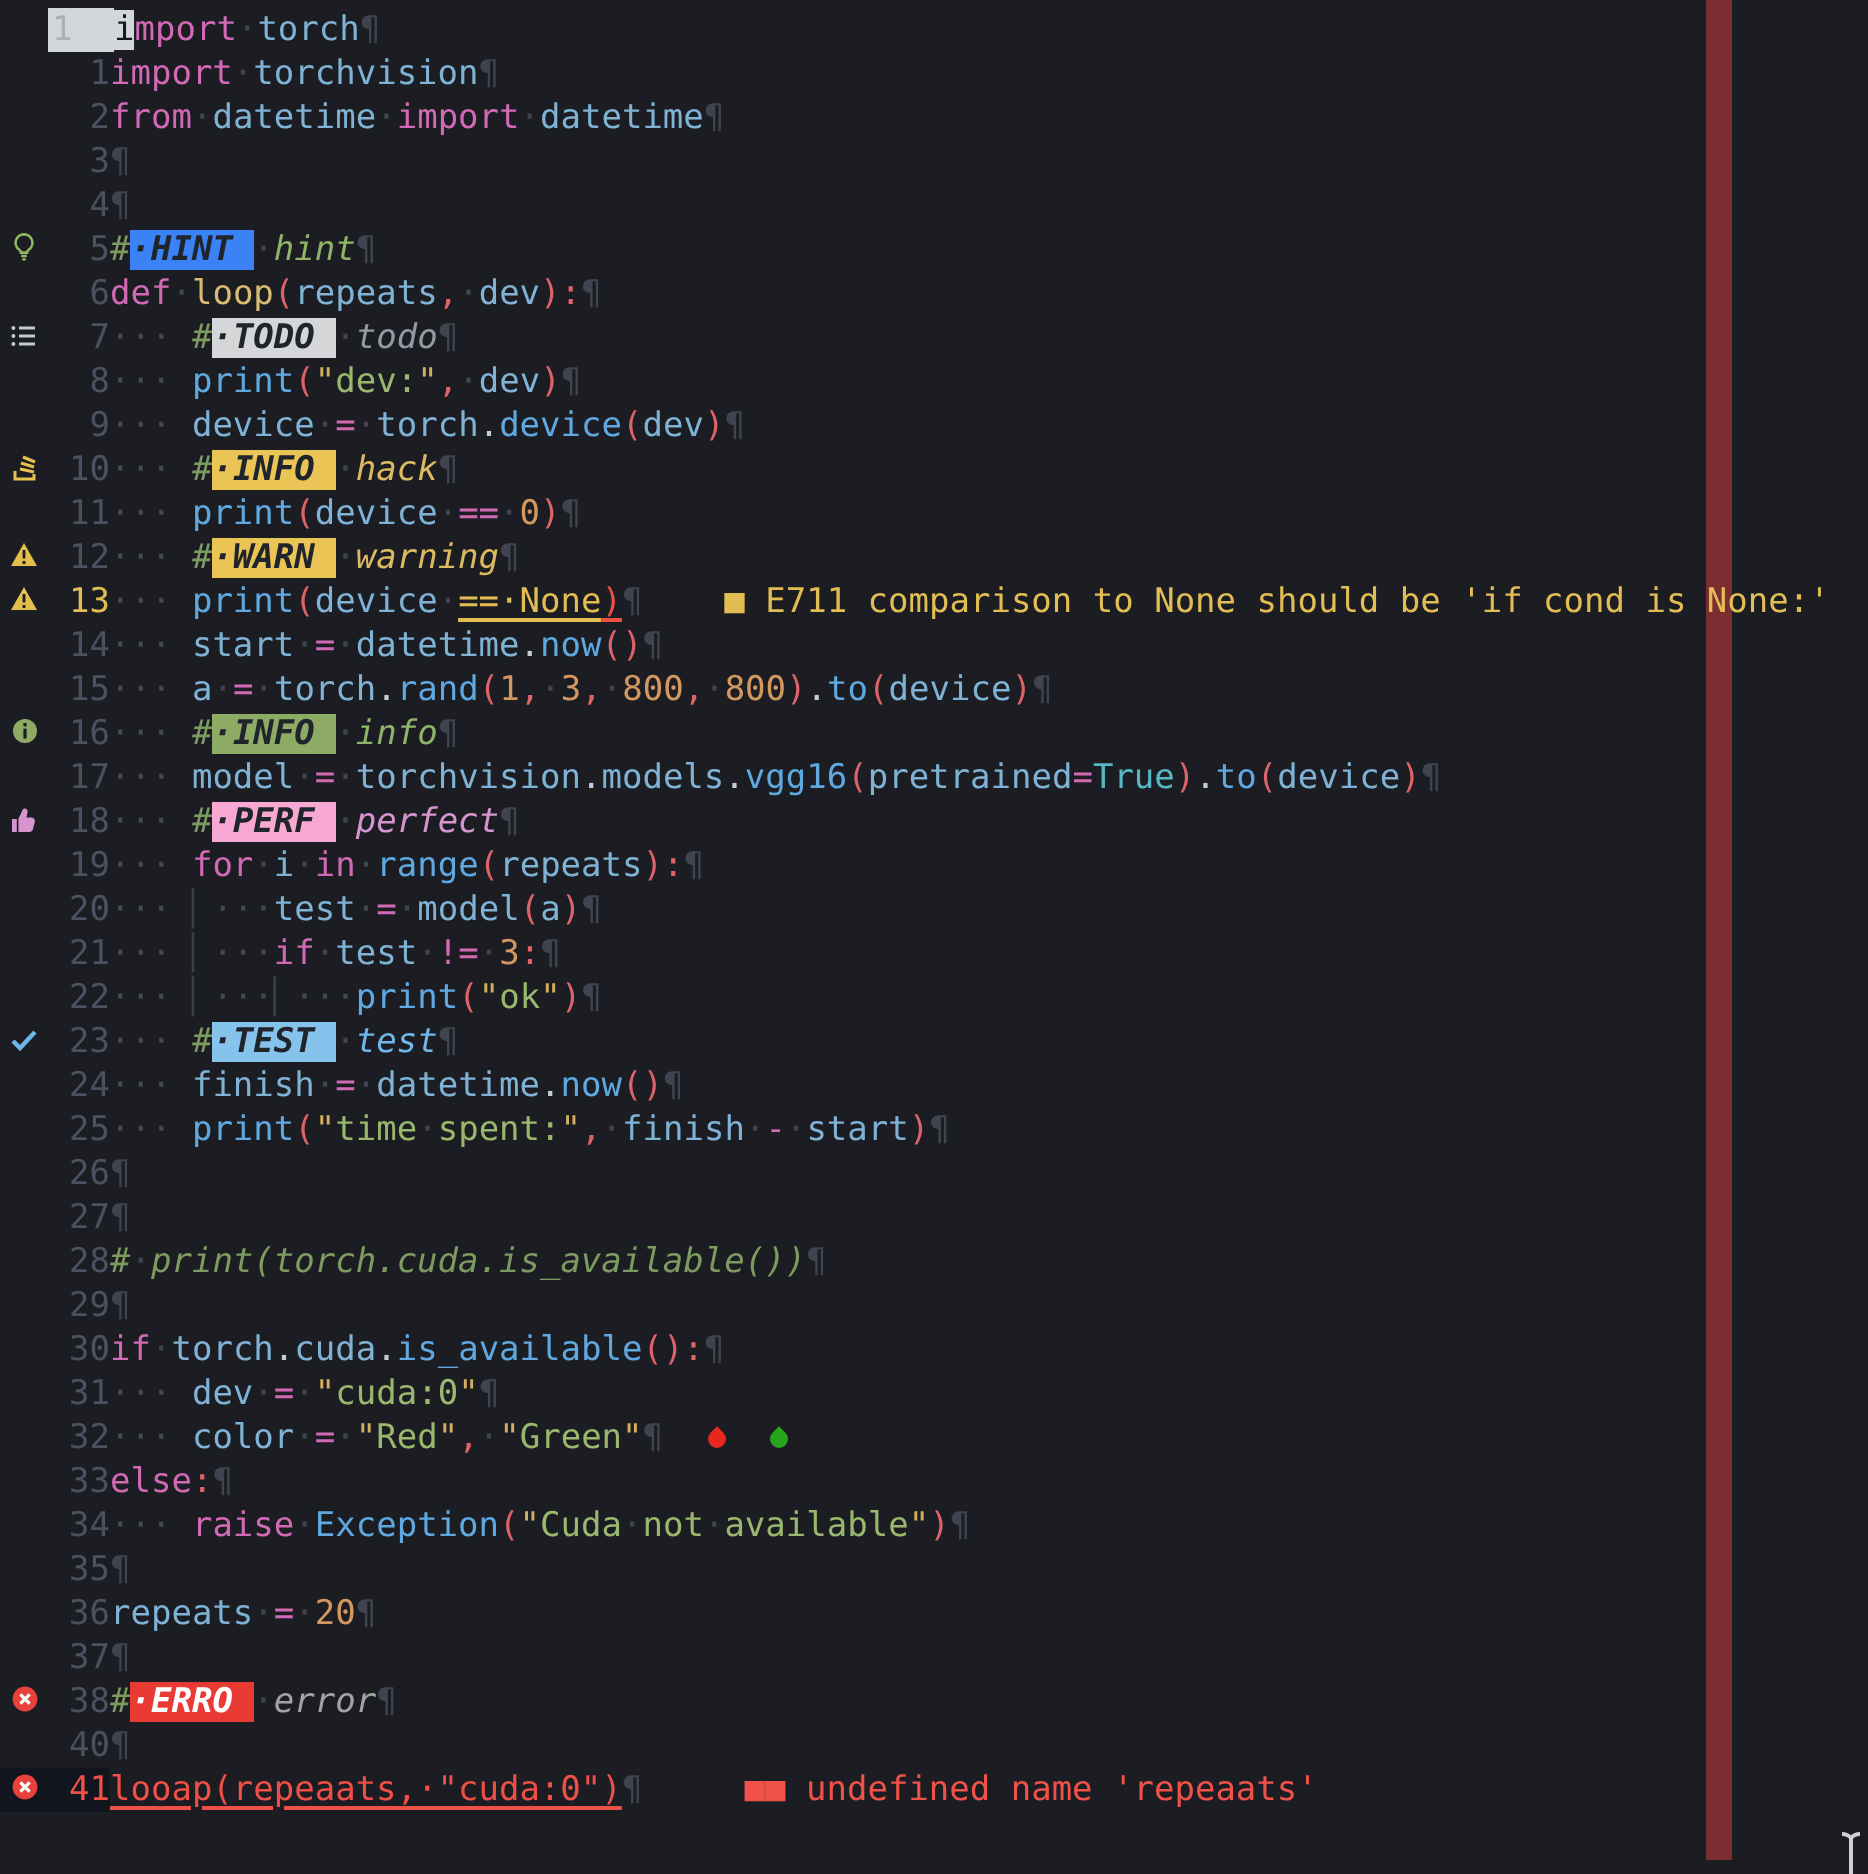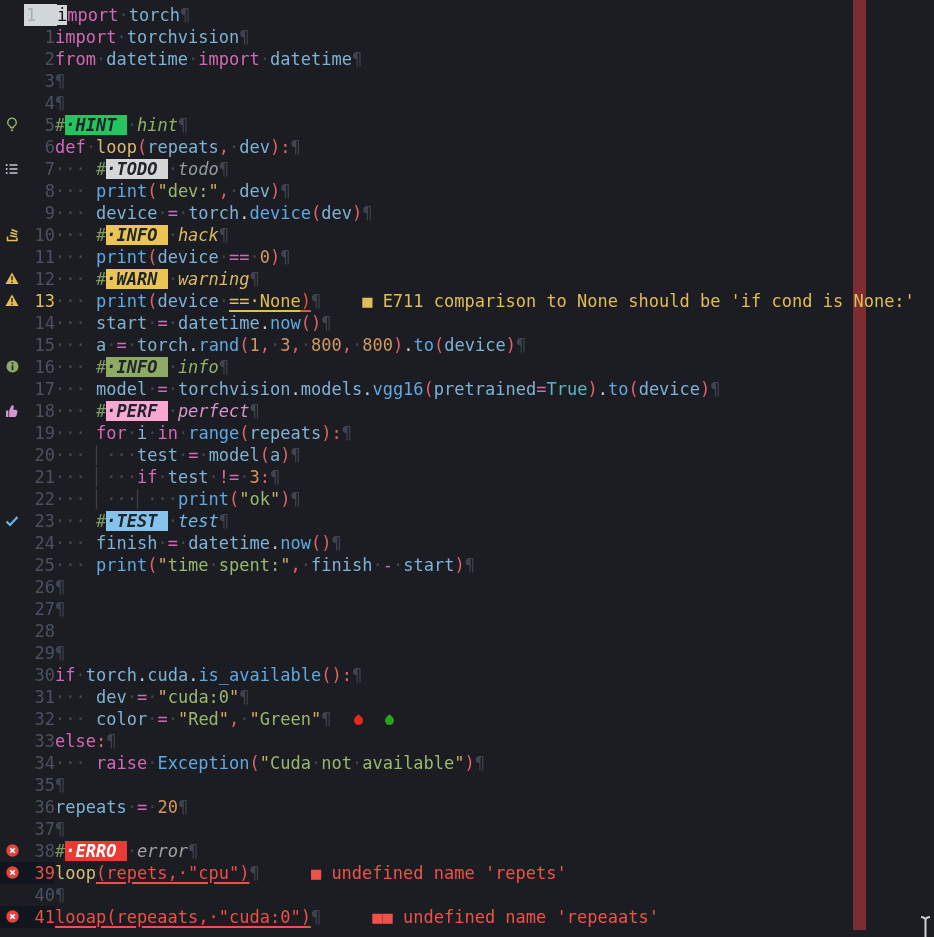--- a/index.html
+++ b/index.html
@@ -36,21 +36,21 @@
   .d{color:#3f4450;}
   .e{color:#3f4450;}
   .i{color:#424854;}
   .g{color:#3a3f4c;}
   .cur{background:#d3d6da;color:#16181d;}
   .uy{color:#e2bd54;text-decoration:underline;text-decoration-color:#e2bd54;text-underline-offset:3px;text-decoration-thickness:1.5px;}
   .pu{color:#ee4f46;text-decoration:underline;text-decoration-color:#ee4f46;text-underline-offset:3px;text-decoration-thickness:1.5px;}
   .ur{color:#ee4f46;text-decoration:underline;text-decoration-color:#ee4f46;text-underline-offset:3px;text-decoration-thickness:1.5px;}
   
   .bh,.bt,.bk,.bi,.bp,.bs,.be{font-weight:bold;font-style:italic;color:#20242b;}
-  .bh{background:#22c55e;}
+  .bh{background:#3b82f6;}
   .bt{background:#d5d6d8;}
   .bk{background:#eac455;}
   .bi{background:#8dab64;}
   .bp{background:#f9a8d4;}
   .bs{background:#85c2ec;}
   .be{background:#ea3a34;color:#ffffff;}
   
   .wh{color:#8fb468;font-style:italic;text-align:right;}
   .wt{color:#949aa4;font-style:italic;}
   .wk{color:#dcba62;font-style:italic;}
@@ -126,38 +126,34 @@
     <div class="row"><div class="gut"><span class="sign"></span><span class="num">20</span></div><span class="code"><span class="i">··· </span><span class="g">▏</span><span class="i">···</span><span class="v">test</span><span class="d">·</span><span class="k">=</span><span class="d">·</span><span class="v">model</span><span class="p">(</span><span class="v">a</span><span class="p">)</span><span class="e">¶</span></span></div>
     <div class="row"><div class="gut"><span class="sign"></span><span class="num">21</span></div><span class="code"><span class="i">··· </span><span class="g">▏</span><span class="i">···</span><span class="k">if</span><span class="d">·</span><span class="v">test</span><span class="d">·</span><span class="k">!=</span><span class="d">·</span><span class="n">3</span><span class="p">:</span><span class="e">¶</span></span></div>
     <div class="row"><div class="gut"><span class="sign"></span><span class="num">22</span></div><span class="code"><span class="i">··· </span><span class="g">▏</span><span class="i">···</span><span class="g">▏</span><span class="i">···</span><span class="f">print</span><span class="p">(</span><span class="q">"</span><span class="s">ok</span><span class="q">"</span><span class="p">)</span><span class="e">¶</span></span></div>
     <div class="row"><div class="gut"><span class="sign"><svg width="14" height="12" viewBox="0 0 14 12">
             <path d="M1.5 6.5 5 10 12.5 2" stroke="#6cb6e8" stroke-width="2.2" fill="none"></path>
           </svg></span><span class="num">23</span></div><span class="code"><span class="i">··· </span><span class="c">#</span><span class="bs">·TEST </span><span class="d">·</span><span class="ws">test</span><span class="e">¶</span></span></div>
     <div class="row"><div class="gut"><span class="sign"></span><span class="num">24</span></div><span class="code"><span class="i">··· </span><span class="v">finish</span><span class="d">·</span><span class="k">=</span><span class="d">·</span><span class="v">datetime</span><span class="w">.</span><span class="f">now</span><span class="p">()</span><span class="e">¶</span></span></div>
     <div class="row"><div class="gut"><span class="sign"></span><span class="num">25</span></div><span class="code"><span class="i">··· </span><span class="f">print</span><span class="p">(</span><span class="q">"</span><span class="s">time</span><span class="d">·</span><span class="s">spent:</span><span class="q">"</span><span class="p">,</span><span class="d">·</span><span class="v">finish</span><span class="d">·</span><span class="k">-</span><span class="d">·</span><span class="v">start</span><span class="p">)</span><span class="e">¶</span></span></div>
     <div class="row"><div class="gut"><span class="sign"></span><span class="num">26</span></div><span class="code"><span class="e">¶</span></span></div>
     <div class="row"><div class="gut"><span class="sign"></span><span class="num">27</span></div><span class="code"><span class="e">¶</span></span></div>
-    <div class="row"><div class="gut"><span class="sign"></span><span class="num">28</span></div></div>
+    <div class="row"><div class="gut"><span class="sign"></span><span class="num">28</span></div><span class="code"><span class="c">#</span><span class="d">·</span><span class="c">print(torch.cuda.is_available())</span><span class="e">¶</span></span></div>
     <div class="row"><div class="gut"><span class="sign"></span><span class="num">29</span></div><span class="code"><span class="e">¶</span></span></div>
     <div class="row"><div class="gut"><span class="sign"></span><span class="num">30</span></div><span class="code"><span class="k">if</span><span class="d">·</span><span class="v">torch</span><span class="w">.</span><span class="v">cuda</span><span class="w">.</span><span class="f">is_available</span><span class="p">():</span><span class="e">¶</span></span></div>
     <div class="row"><div class="gut"><span class="sign"></span><span class="num">31</span></div><span class="code"><span class="i">··· </span><span class="v">dev</span><span class="d">·</span><span class="k">=</span><span class="d">·</span><span class="q">"</span><span class="s">cuda:0</span><span class="q">"</span><span class="e">¶</span></span></div>
     <div class="row"><div class="gut"><span class="sign"></span><span class="num">32</span></div><span class="code"><span class="i">··· </span><span class="v">color</span><span class="d">·</span><span class="k">=</span><span class="d">·</span><span class="q">"</span><span class="s">Red</span><span class="q">"</span><span class="p">,</span><span class="d">·</span><span class="q">"</span><span class="s">Green</span><span class="q">"</span><span class="e">¶</span><span class="drop" style="background: rgb(232, 40, 30);"></span><span class="drop" style="background: rgb(40, 165, 30);"></span></span></div>
     <div class="row"><div class="gut"><span class="sign"></span><span class="num">33</span></div><span class="code"><span class="k">else</span><span class="p">:</span><span class="e">¶</span></span></div>
     <div class="row"><div class="gut"><span class="sign"></span><span class="num">34</span></div><span class="code"><span class="i">··· </span><span class="k">raise</span><span class="d">·</span><span class="f">Exception</span><span class="p">(</span><span class="q">"</span><span class="s">Cuda</span><span class="d">·</span><span class="s">not</span><span class="d">·</span><span class="s">available</span><span class="q">"</span><span class="p">)</span><span class="e">¶</span></span></div>
     <div class="row"><div class="gut"><span class="sign"></span><span class="num">35</span></div><span class="code"><span class="e">¶</span></span></div>
     <div class="row"><div class="gut"><span class="sign"></span><span class="num">36</span></div><span class="code"><span class="v">repeats</span><span class="d">·</span><span class="k">=</span><span class="d">·</span><span class="n">20</span><span class="e">¶</span></span></div>
     <div class="row"><div class="gut"><span class="sign"></span><span class="num">37</span></div><span class="code"><span class="e">¶</span></span></div>
     <div class="row"><div class="gut"><span class="sign"><svg width="13" height="13" viewBox="0 0 13 13">
             <circle cx="6.5" cy="6.5" r="6.2" fill="#e8423c"></circle>
             <path d="M4.2 4.2l4.6 4.6M8.8 4.2 4.2 8.8" stroke="#fff" stroke-width="1.6"></path>
           </svg></span><span class="num">38</span></div><span class="code"><span class="c">#</span><span class="be">·ERRO </span><span class="d">·</span><span class="we">error</span><span class="e">¶</span></span></div>
-    <div class="row"><div class="gut gbg"><span class="sign"><svg width="13" height="13" viewBox="0 0 13 13">
-            <circle cx="6.5" cy="6.5" r="6.2" fill="#e8423c"></circle>
-            <path d="M4.2 4.2l4.6 4.6M8.8 4.2 4.2 8.8" stroke="#fff" stroke-width="1.6"></path>
-          </svg></span><span class="num err">39</span></div><span class="code"><span class="y">loop</span><span class="ur">(repets,·"cpu")</span><span class="e">¶</span><span class="de" style="margin-left: 5ch;">■ undefined name 'repets'</span></span></div>
     <div class="row"><div class="gut"><span class="sign"></span><span class="num">40</span></div><span class="code"><span class="e">¶</span></span></div>
     <div class="row"><div class="gut gbg"><span class="sign"><svg width="13" height="13" viewBox="0 0 13 13">
             <circle cx="6.5" cy="6.5" r="6.2" fill="#e8423c"></circle>
             <path d="M4.2 4.2l4.6 4.6M8.8 4.2 4.2 8.8" stroke="#fff" stroke-width="1.6"></path>
           </svg></span><span class="num err">41</span></div><span class="code"><span class="ur">looap(repeaats,·"cuda:0")</span><span class="e">¶</span><span class="de" style="margin-left: 5ch;">■■ undefined name 'repeaats'</span></span></div>
   </div>
 <svg id="pointer" width="14" height="24" viewBox="0 0 14 24" style="left: 919px; top: 915px;">
   <path d="M2 2c2 0 3.5.8 4.5 2C7.5 2.8 9 2 11 2M6.5 3v21" stroke="#cfcfcf" stroke-width="2" fill="none"></path>
 </svg>
 

